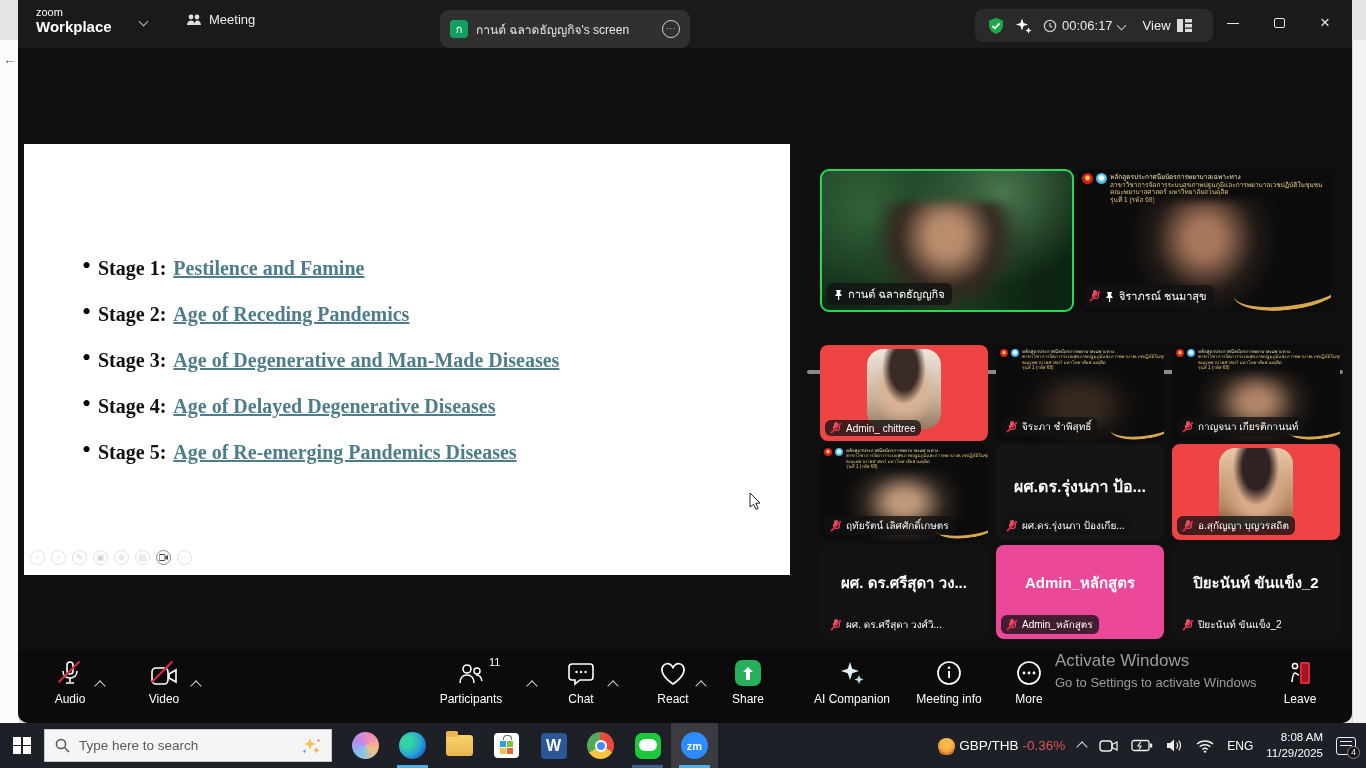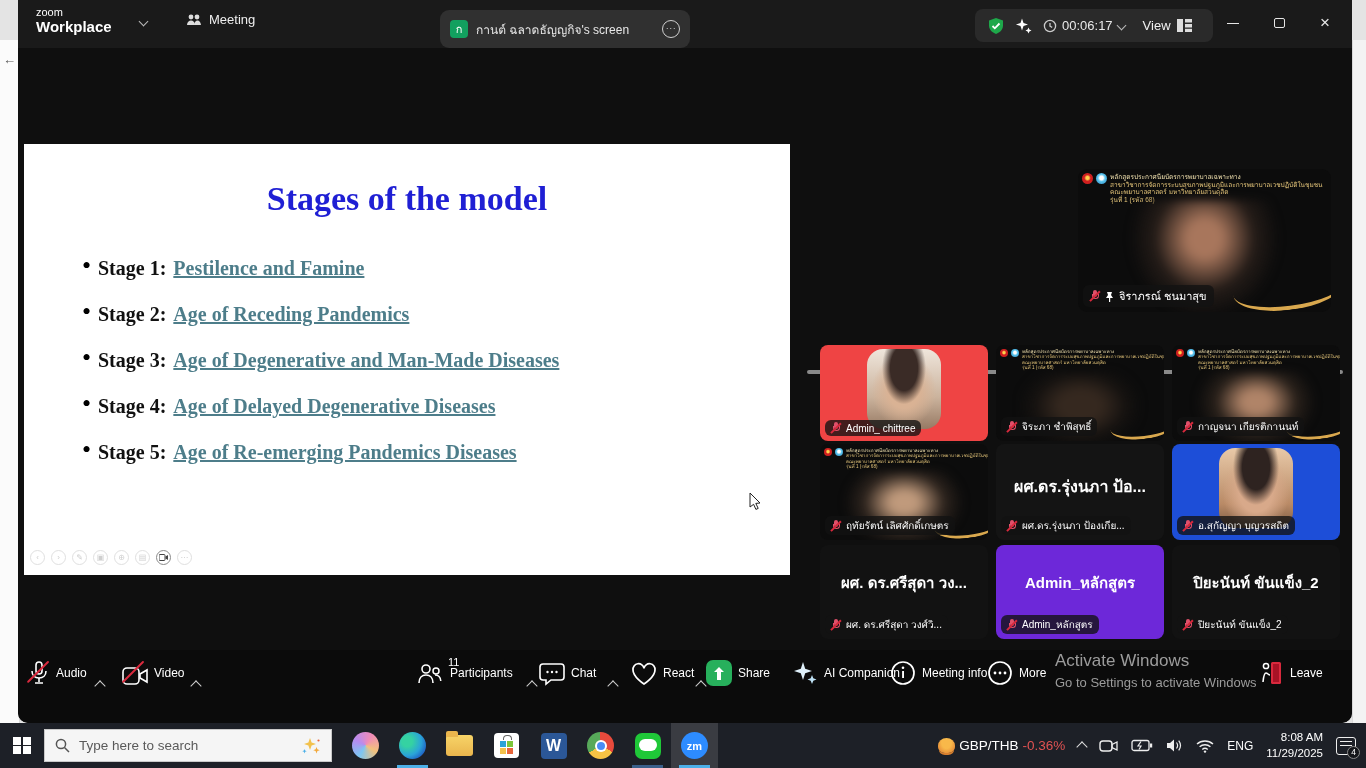--- a/index.html
+++ b/index.html
@@ -95,21 +95,21 @@
   .center-name { position:absolute; left:0; top:40%; width:100%; transform:translateY(-50%); text-align:center; color:#fff; font-weight:700; font-size:15px; white-space:nowrap; }
   .center-name.big { font-size:16px; top:44%; }
 
   
   .watermark { position:absolute; left:1055px; top:651px; color:#9c9c9c; z-index:80; }
   .watermark .w1 { font-size:17px; }
   .watermark .w2 { font-size:13px; margin-top:4px;text-align:center; }
 
   
   .toolbar { position:absolute; left:0; bottom:0; width:100%; height:73px; background:#0b0b0b; border-radius:0 0 10px 10px; }
-  .tbtn { position:absolute; top:10px; width:84px; display:flex; align-items:center; gap:6px; color:#fff; }
+  .tbtn { position:absolute; top:10px; width:84px; display:flex; flex-direction:column; align-items:center; gap:6px; color:#fff; }
   .tbtn .lab { font-size:12px; color:#fff; white-space:nowrap; }
   .tbtn .ico { height:26px; display:flex; align-items:flex-end; }
   .chev-up { position:absolute; top:22px; width:8px; height:8px; border-left:1.6px solid #cfcfcf; border-top:1.6px solid #cfcfcf; transform:rotate(45deg); }
   .slashwrap { position:relative; }
   .red-slash { position:absolute; left:9px; top:-3px; width:2.4px; height:30px; background:#d8293d; transform:rotate(45deg); border-radius:2px; }
   .pcount { position:absolute; left:54px; top:12px; font-size:11px; color:#fff; }
   .share-ic { width:26px; height:26px; border-radius:7px; background:#27b05c; display:flex; align-items:center; justify-content:center; }
 
   
   .taskbar { position:absolute; left:0; bottom:0; width:1366px; height:45px; background:#1d2027; z-index:100; display:flex; align-items:center; }
@@ -219,21 +219,20 @@
         </div>
       <div class="win-ctl wc-max">
           <i></i>
         </div>
       <div class="win-ctl wc-close">×</div>
     </div>
 
     <div class="content">
 
       <div class="slide">
-        <div class="slide-title">Stages of the model</div>
 
         <div class="stage-line s1">
           <span class="bullet">•</span>
           <span class="lbl">Stage 1:</span><span class="lnk">Pestilence and Famine</span>
         </div>
         <div class="stage-line s2">
           <span class="bullet">•</span>
           <span class="lbl">Stage 2:</span><span class="lnk">Age of Receding Pandemics</span>
         </div>
         <div class="stage-line s3">
@@ -263,20 +262,30 @@
               </svg>
           </div>
           <div class="sc-btn">⋯</div>
         </div>
       </div>
 
       <svg class="cursor" width="13" height="19" viewBox="0 0 13 19">
         <path d="M1 1l10 10-4.2.4 2.4 5-2.3 1-2.3-5.1L1 15z" fill="#fff" stroke="#222" stroke-width="1"></path>
       </svg>
 
+      <div class="tile featured1">
+        <div class="sil"></div>
+        <div class="name-pill">
+          <svg class="pin-ic" viewBox="0 0 9 11">
+              <path d="M2 1h5l-1 3 2 3H1l2-3z" fill="#fff"></path>
+              <rect x="4" y="7" width="1.2" height="4" fill="#fff"></rect>
+            </svg>
+          <span>กานต์ ฉลาดธัญญกิจ</span>
+        </div>
+      </div>
 
       <div class="tile featured2">
         <div class="banner">
           <span class="emb red"></span>
           <span class="emb blue"></span>
           <div class="banner-txt">
             <div class="bl1">หลักสูตรประกาศนียบัตรการพยาบาลเฉพาะทาง</div>
             <div>สาขาวิชาการจัดการระบบสุขภาพปฐมภูมิและการพยาบาลเวชปฏิบัติในชุมชน</div>
             <div>คณะพยาบาลศาสตร์ มหาวิทยาลัยสวนดุสิต</div>
             <div>รุ่นที่ 1 (รหัส 68)</div>
@@ -386,21 +395,21 @@
         <div class="name-pill sm">
           <span class="mic-off">
               <span class="body"></span>
               <span class="stand"></span>
               <span class="slash"></span>
             </span>
           <span>ฤทัยรัตน์ เลิศศักดิ์เกษตร</span>
         </div>
       </div>
 
-      <div class="tile g" style="left:1154px; top:396px; background:#1d4ed8;">
+      <div class="tile g" style="left:1154px; top:396px; background:#ef4444;">
         <div class="avatar-img outdoor"></div>
         <div class="name-pill sm">
           <span class="mic-off">
               <span class="body"></span>
               <span class="stand"></span>
               <span class="slash"></span>
             </span>
           <span>อ.สุกัญญา บุญวรสถิต</span>
         </div>
       </div>
@@ -410,21 +419,21 @@
         <div class="name-pill sm">
           <span class="mic-off">
               <span class="body"></span>
               <span class="stand"></span>
               <span class="slash"></span>
             </span>
           <span>ผศ. ดร.ศรีสุดา วงศ์วิ...</span>
         </div>
       </div>
 
-      <div class="tile g" style="left:978px; top:497px; background:#6d28d9; height:94px;">
+      <div class="tile g" style="left:978px; top:497px; background:#ec4899; height:94px;">
         <div class="center-name">Admin_หลักสูตร</div>
         <div class="name-pill sm">
           <span class="mic-off">
               <span class="body"></span>
               <span class="stand"></span>
               <span class="slash"></span>
             </span>
           <span>Admin_หลักสูตร</span>
         </div>
       </div>

